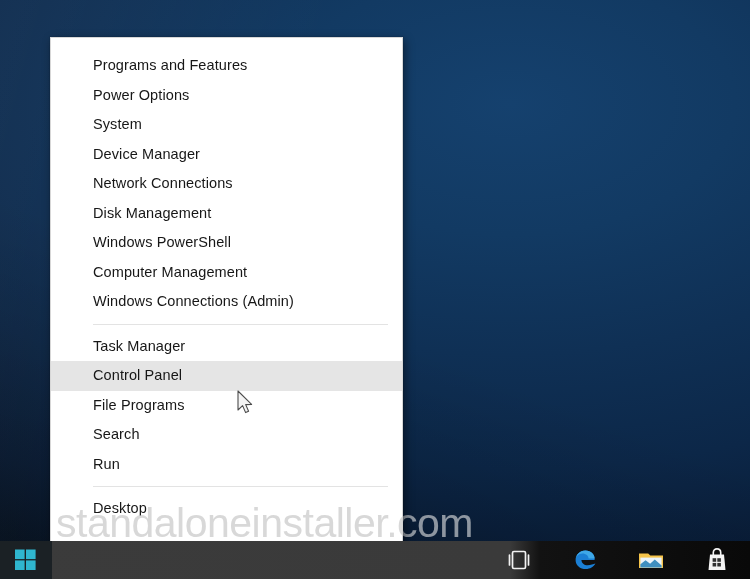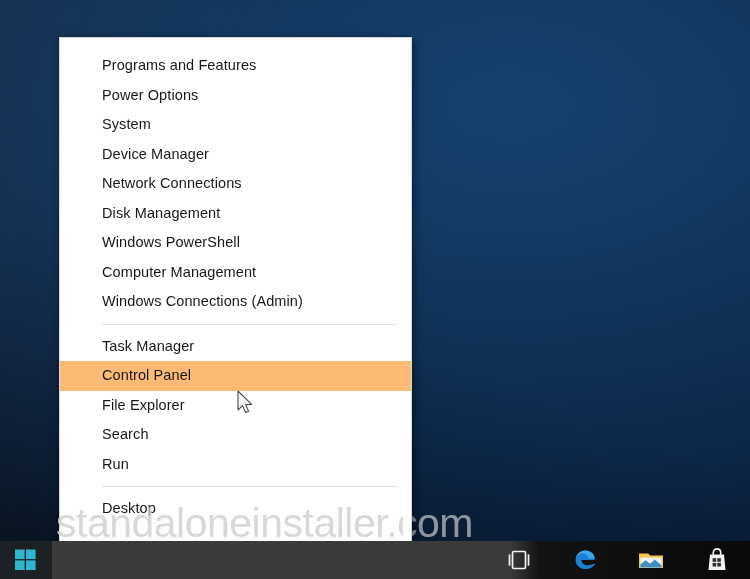--- a/index.html
+++ b/index.html
@@ -18,40 +18,40 @@
   #wall-sheen {
     position:absolute; inset:0;
     background:
       linear-gradient(105deg, rgba(255,255,255,0.035) 0%, rgba(255,255,255,0.0) 38%),
       linear-gradient(200deg, rgba(0,0,0,0.0) 55%, rgba(0,0,0,0.30) 100%);
     pointer-events:none;
   }
 
   
   #winx-menu {
-    position:absolute; left:59px; top:37px;
+    position:absolute; left:50px; top:37px;
     width:353px; height:525px;
     background:#ffffff;
     border:1px solid #d7d7d7;
     box-shadow: 0 0 0 1px rgba(0,0,0,0.06), 2px 3px 9px rgba(0,0,0,0.45);
     padding-top:13px;
   }
   .menu-item {
     position:relative;
     height:29.5px;
     line-height:29.5px;
     padding-left:42px;
     padding-right:18px;
     font-size:14.5px;
     color:#171717;
     white-space:nowrap;
     letter-spacing:0.1px;
     cursor:default;
   }
-  .menu-item.selected { background:#fdba74; }
+  .menu-item.selected { background:#e5e5e5; }
   .menu-item .chev {
     position:absolute; right:16px; top:0;
     font-size:15px; color:#4a4a4a; font-weight:400;
     line-height:29.5px;
   }
   .menu-sep {
     height:1px; background:#e3e3e3;
     margin:7px 14px 7px 42px;
   }
   .group { }
@@ -118,21 +118,21 @@
       <div class="menu-item"><span>Windows PowerShell</span></div>
       <div class="menu-item"><span>Computer Management</span></div>
       <div class="menu-item"><span>Windows Connections (Admin)</span></div>
     </div>
 
     <div class="menu-sep"></div>
 
     <div class="group">
       <div class="menu-item"><span>Task Manager</span></div>
       <div class="menu-item selected"><span>Control Panel</span></div>
-      <div class="menu-item"><span>File Explorer</span></div>
+      <div class="menu-item"><span>File Programs</span></div>
       <div class="menu-item"><span>Search</span></div>
       <div class="menu-item"><span>Run</span></div>
     </div>
 
     <div class="menu-sep"></div>
 
     <div class="group">
       <div class="menu-item"><span>Desktop</span></div>
     </div>
   </div>

